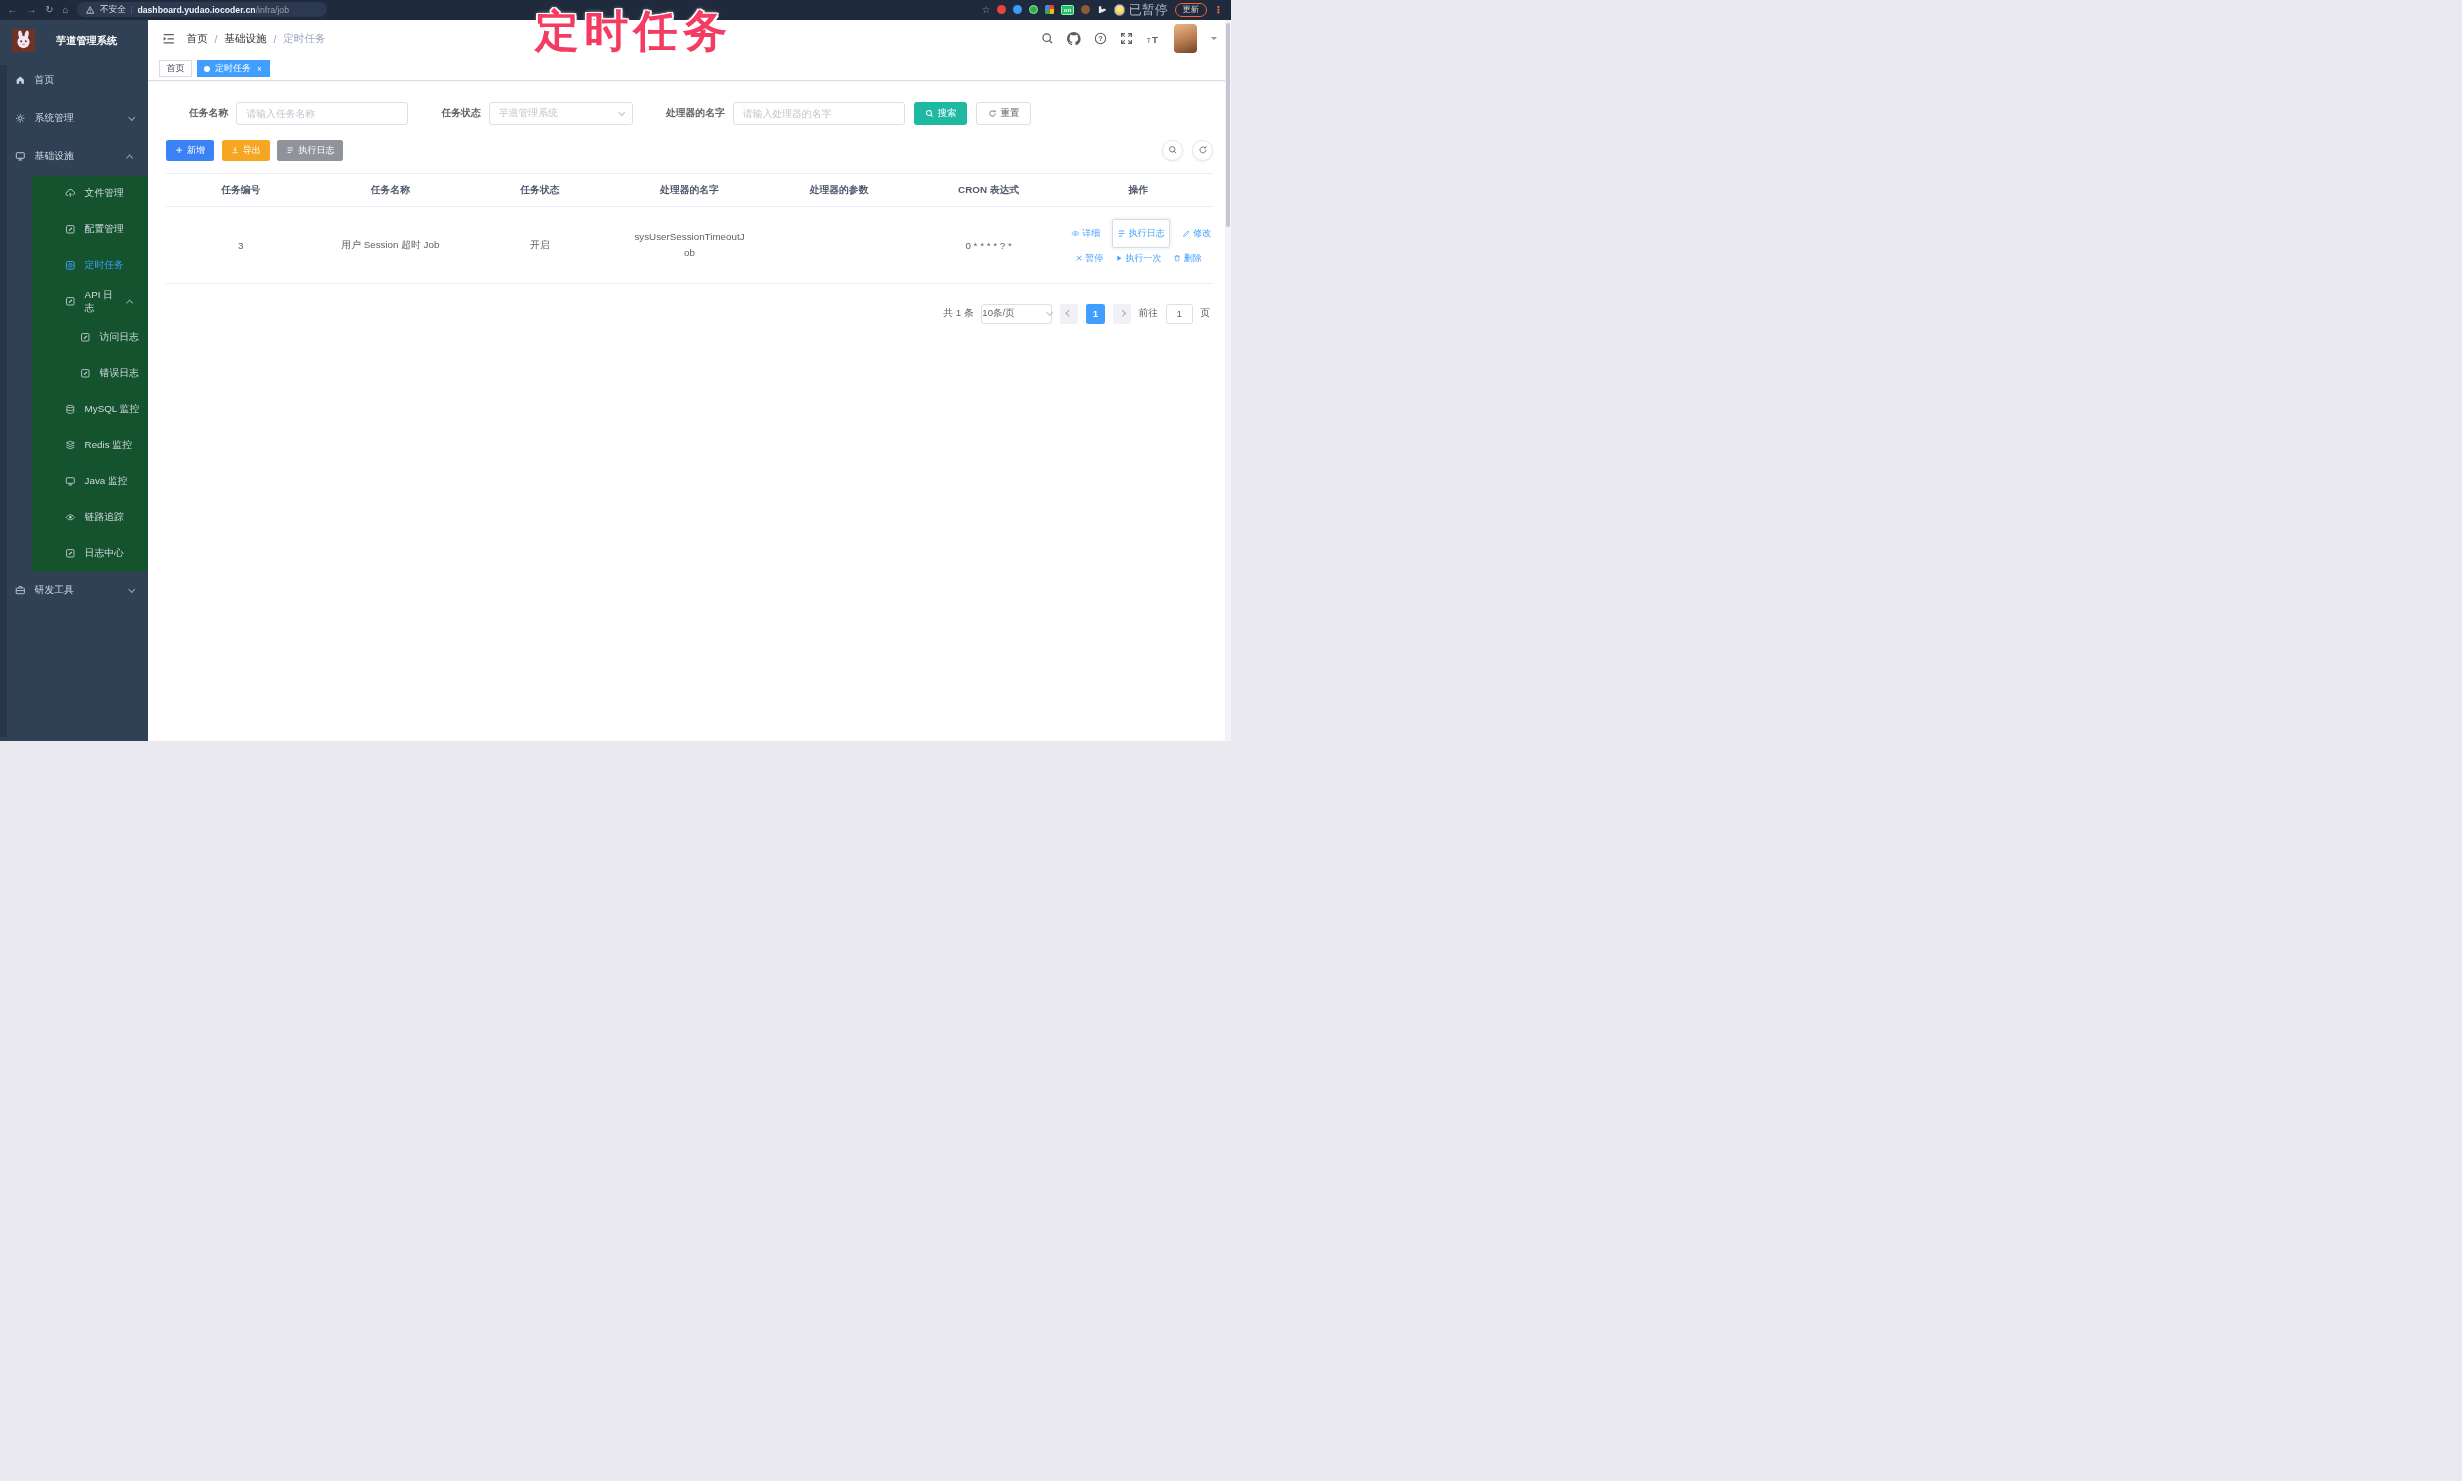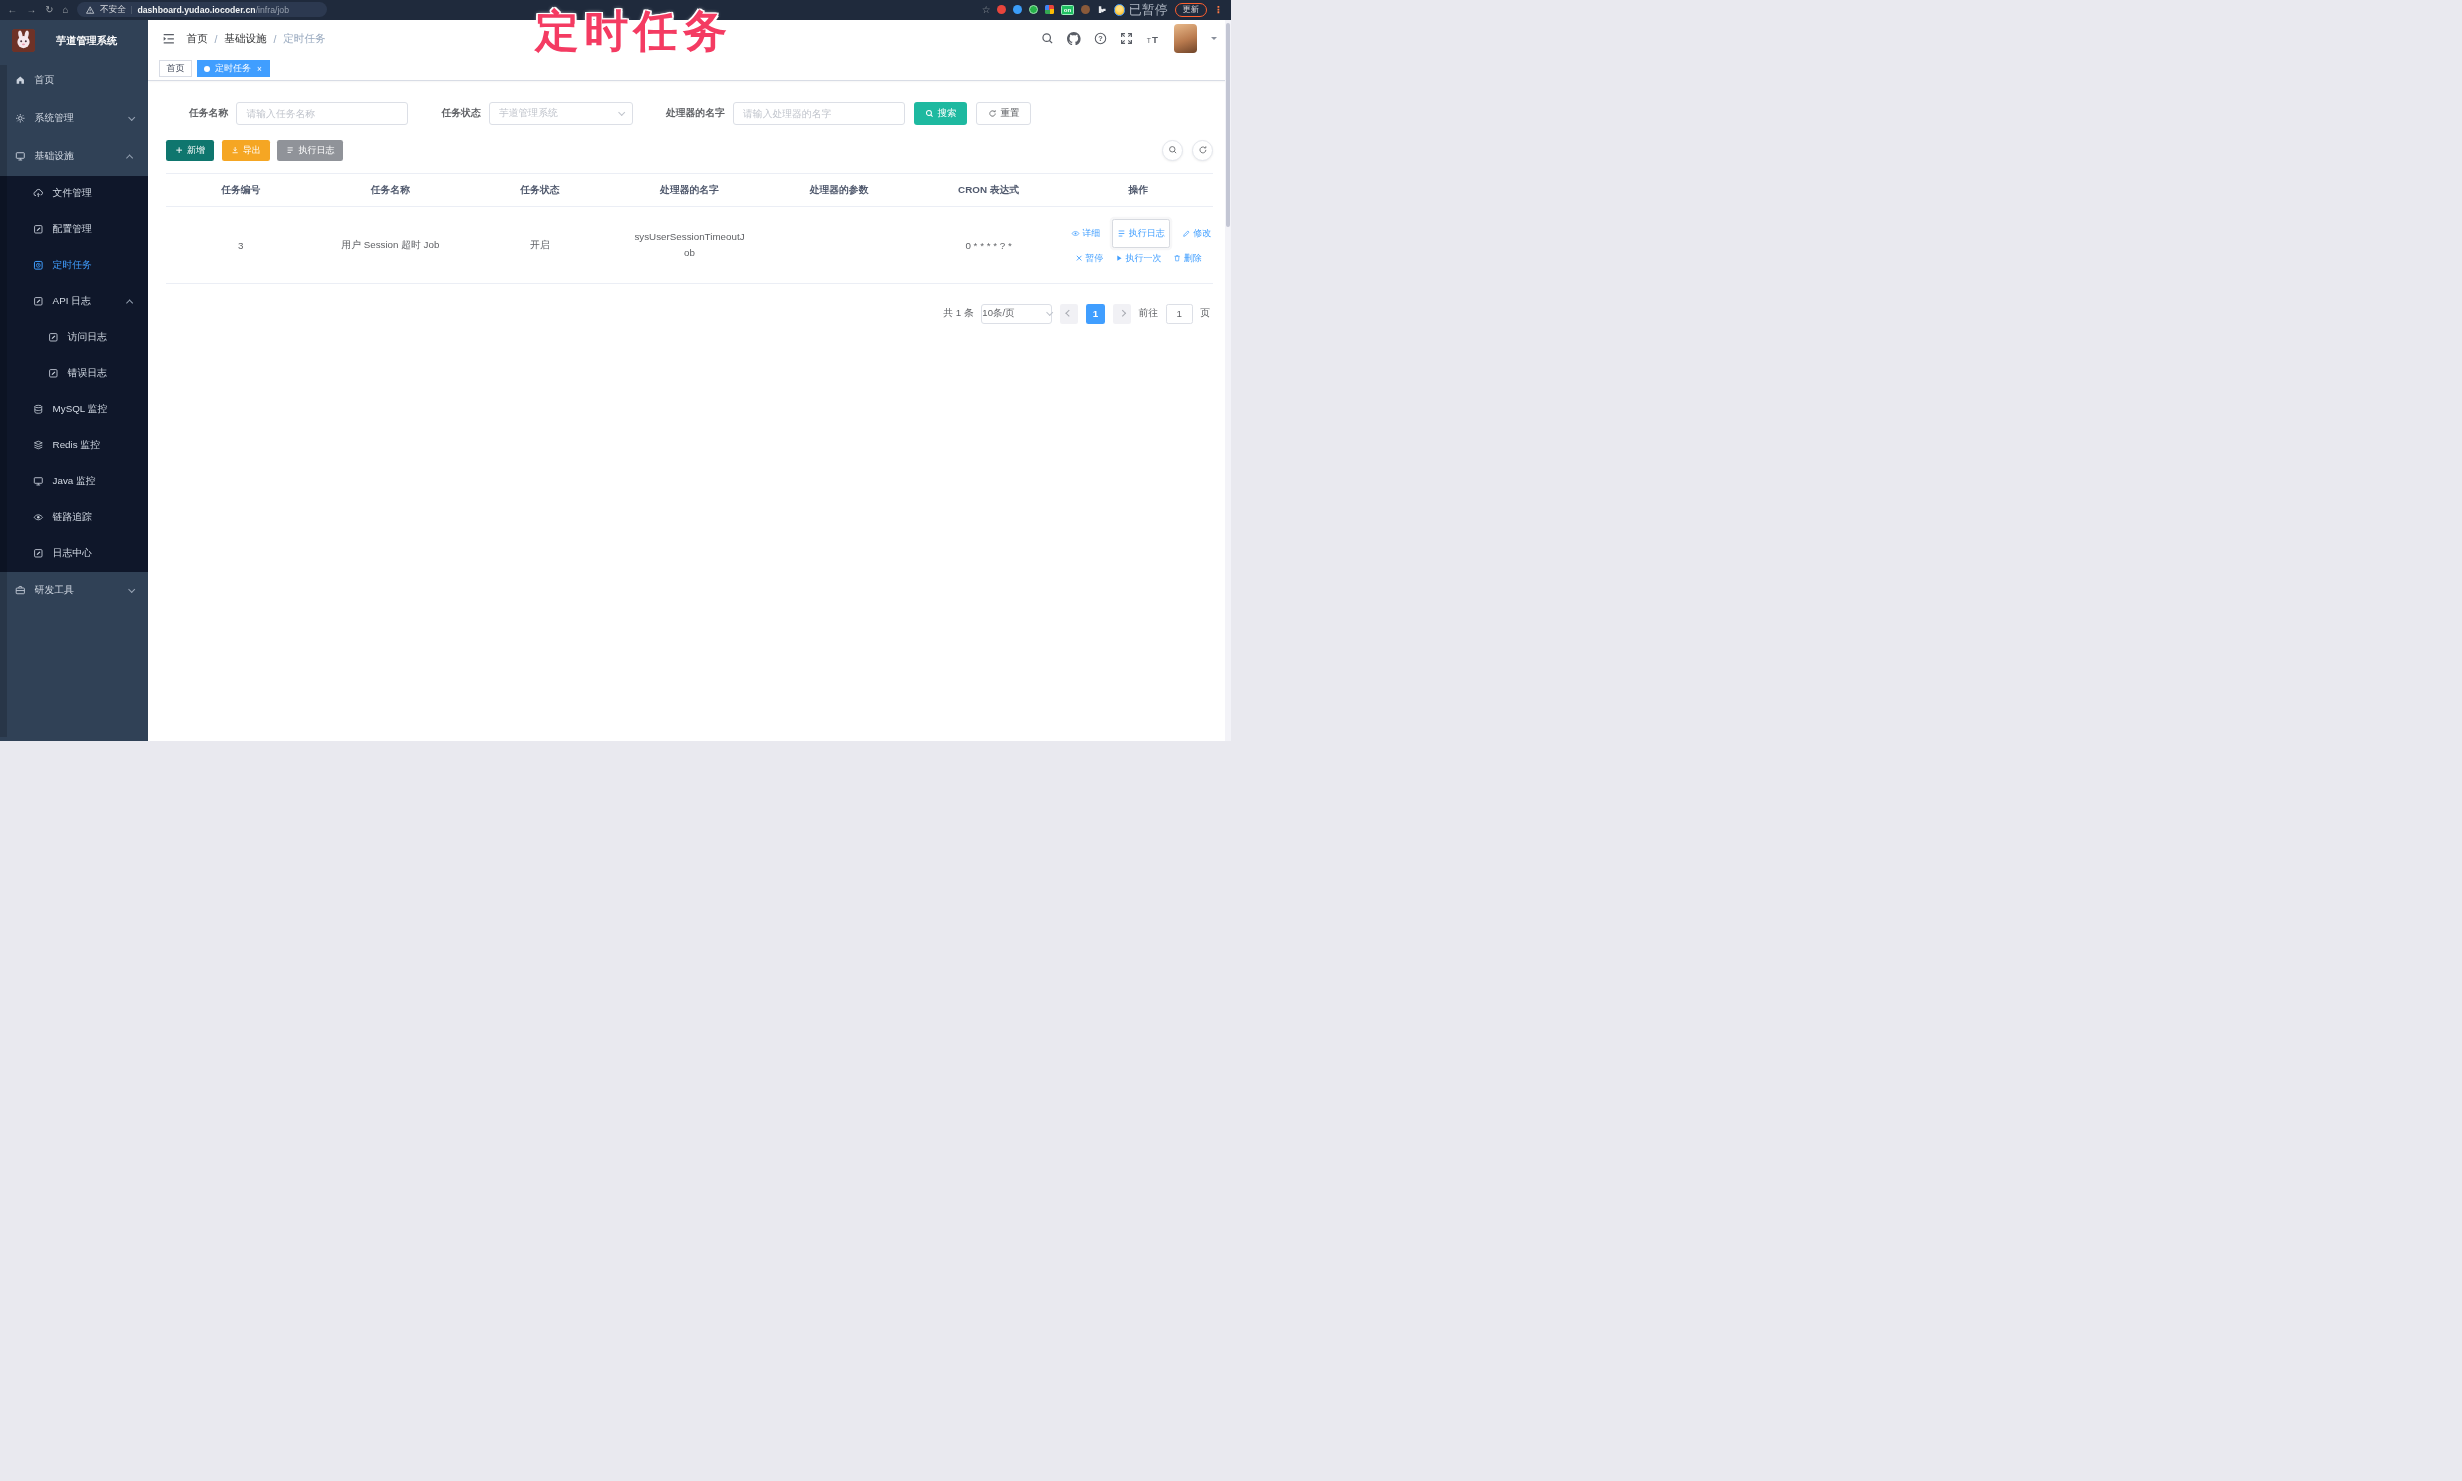--- a/index.html
+++ b/index.html
@@ -39,21 +39,21 @@
   
   .sidebar { width:148px; background:#304156; color:#d3dae4; position:relative; flex:none; }
   .side-scroll { position:absolute; left:0; top:45px; bottom:4.5px; width:6.8px; background:rgba(0,0,0,.16); }
   .logo-row { height:42px; display:flex; align-items:center; gap:21px; padding-left:12px; }
   .logo-img { width:23px; height:23px; border-radius:3px; background:#7c3a2d; flex:none; }
   .app-title { color:#fff; font-size:10.2px; font-weight:bold; }
   .mi { display:flex; align-items:center; gap:9px; font-size:9.8px; cursor:pointer; color:#d3dae4; }
   .lv1 { height:38px; padding-left:15px; }
   .lv2 { height:36px; padding-left:33px; }
   .lv3 { height:36px; padding-left:48px; }
-  .submenu { background:#0f172a; }
+  .submenu { background:#14532d;margin-left:32px; }
   .mi .ic { flex:none; color:#c9d1dc; }
   .mi.active, .mi.active .ic { color:#409EFF; }
   .chev { width:5.3px; height:5.3px; border-right:1.1px solid #97a3b4; border-bottom:1.1px solid #97a3b4;
     margin-left:auto; margin-right:15px; flex:none; }
   .chev.down { transform:rotate(45deg) translateY(-1.5px); }
   .chev.up { transform:rotate(-135deg) translateY(-1.5px); }
 
   
   .main { flex:1; display:flex; flex-direction:column; background:#fff; min-width:0; position:relative; }
   .navbar { height:38px; display:flex; align-items:center; padding:0 13.6px; gap:11.4px; }
@@ -89,21 +89,21 @@
   .sel-chev { width:5.3px; height:5.3px; border-right:1.1px solid #c0c4cc; border-bottom:1.1px solid #c0c4cc;
     transform:rotate(45deg) translateY(-1.5px); margin-left:auto; }
   .btn { display:flex; align-items:center; gap:3.8px; border:none; border-radius:3px; font-size:9.5px;
     font-family:inherit; cursor:pointer; height:23px; padding:0 10.6px; color:#fff; }
   .btn-search { background:#1eb9a0; margin-left:9px; }
   .btn-reset { background:#fff; border:0.8px solid #dcdfe6; color:#606266; margin-left:9px; }
 
   
   .toolbar-row { display:flex; align-items:center; gap:7.6px; margin-bottom:12px; }
   .btn-mini { height:20.4px; padding:0 9px; border-radius:2.3px; font-size:9px; }
-  .btn-add { background:#0f766e; }
+  .btn-add { background:#3b82f6; }
   .btn-export { background:#f5a623; }
   .btn-joblog { background:#909399; }
   .round-btns { margin-left:auto; display:flex; gap:9px; }
   .rbtn { width:21px; height:21px; border-radius:50%; background:#fff; border:0.8px solid #e4e7ed;
     display:flex; align-items:center; justify-content:center; color:#606266; cursor:pointer;
     box-shadow:0 0.8px 2.3px rgba(0,0,0,.08); }
 
   
   table { width:100%; border-collapse:collapse; table-layout:fixed; }
   th { padding:9.8px 3px; font-size:9.8px; color:#515a6e; font-weight:bold; text-align:center;

